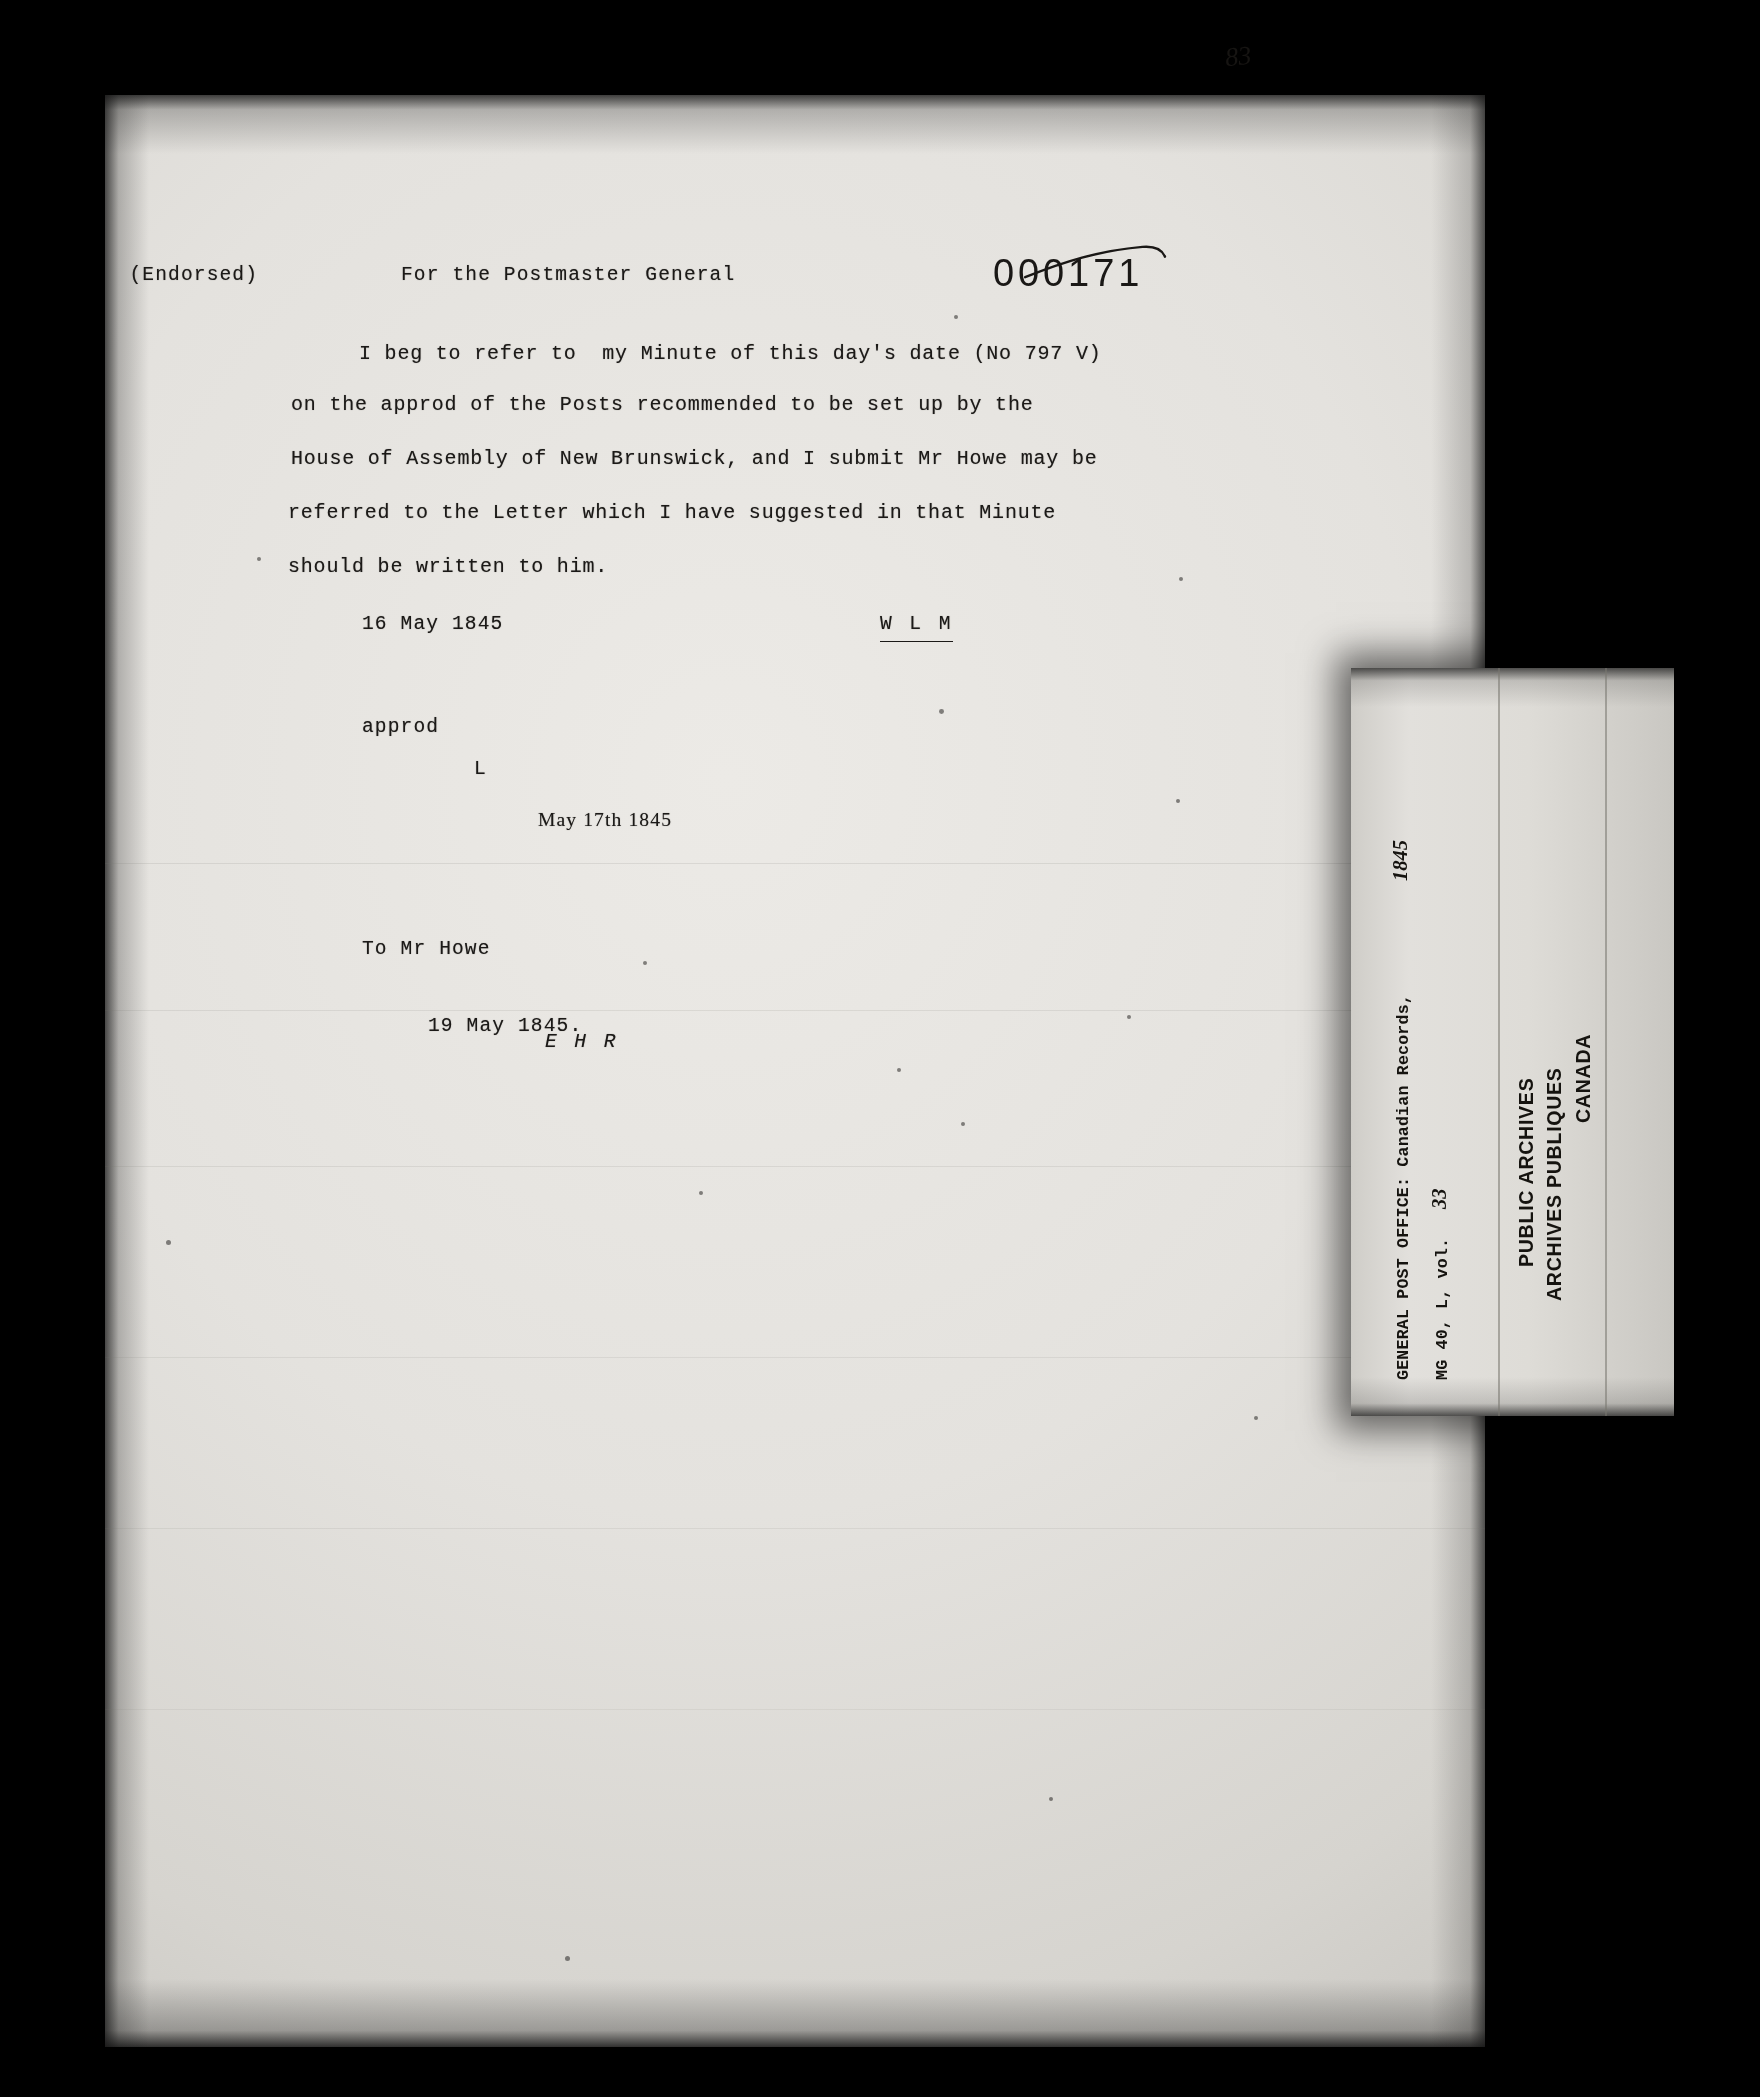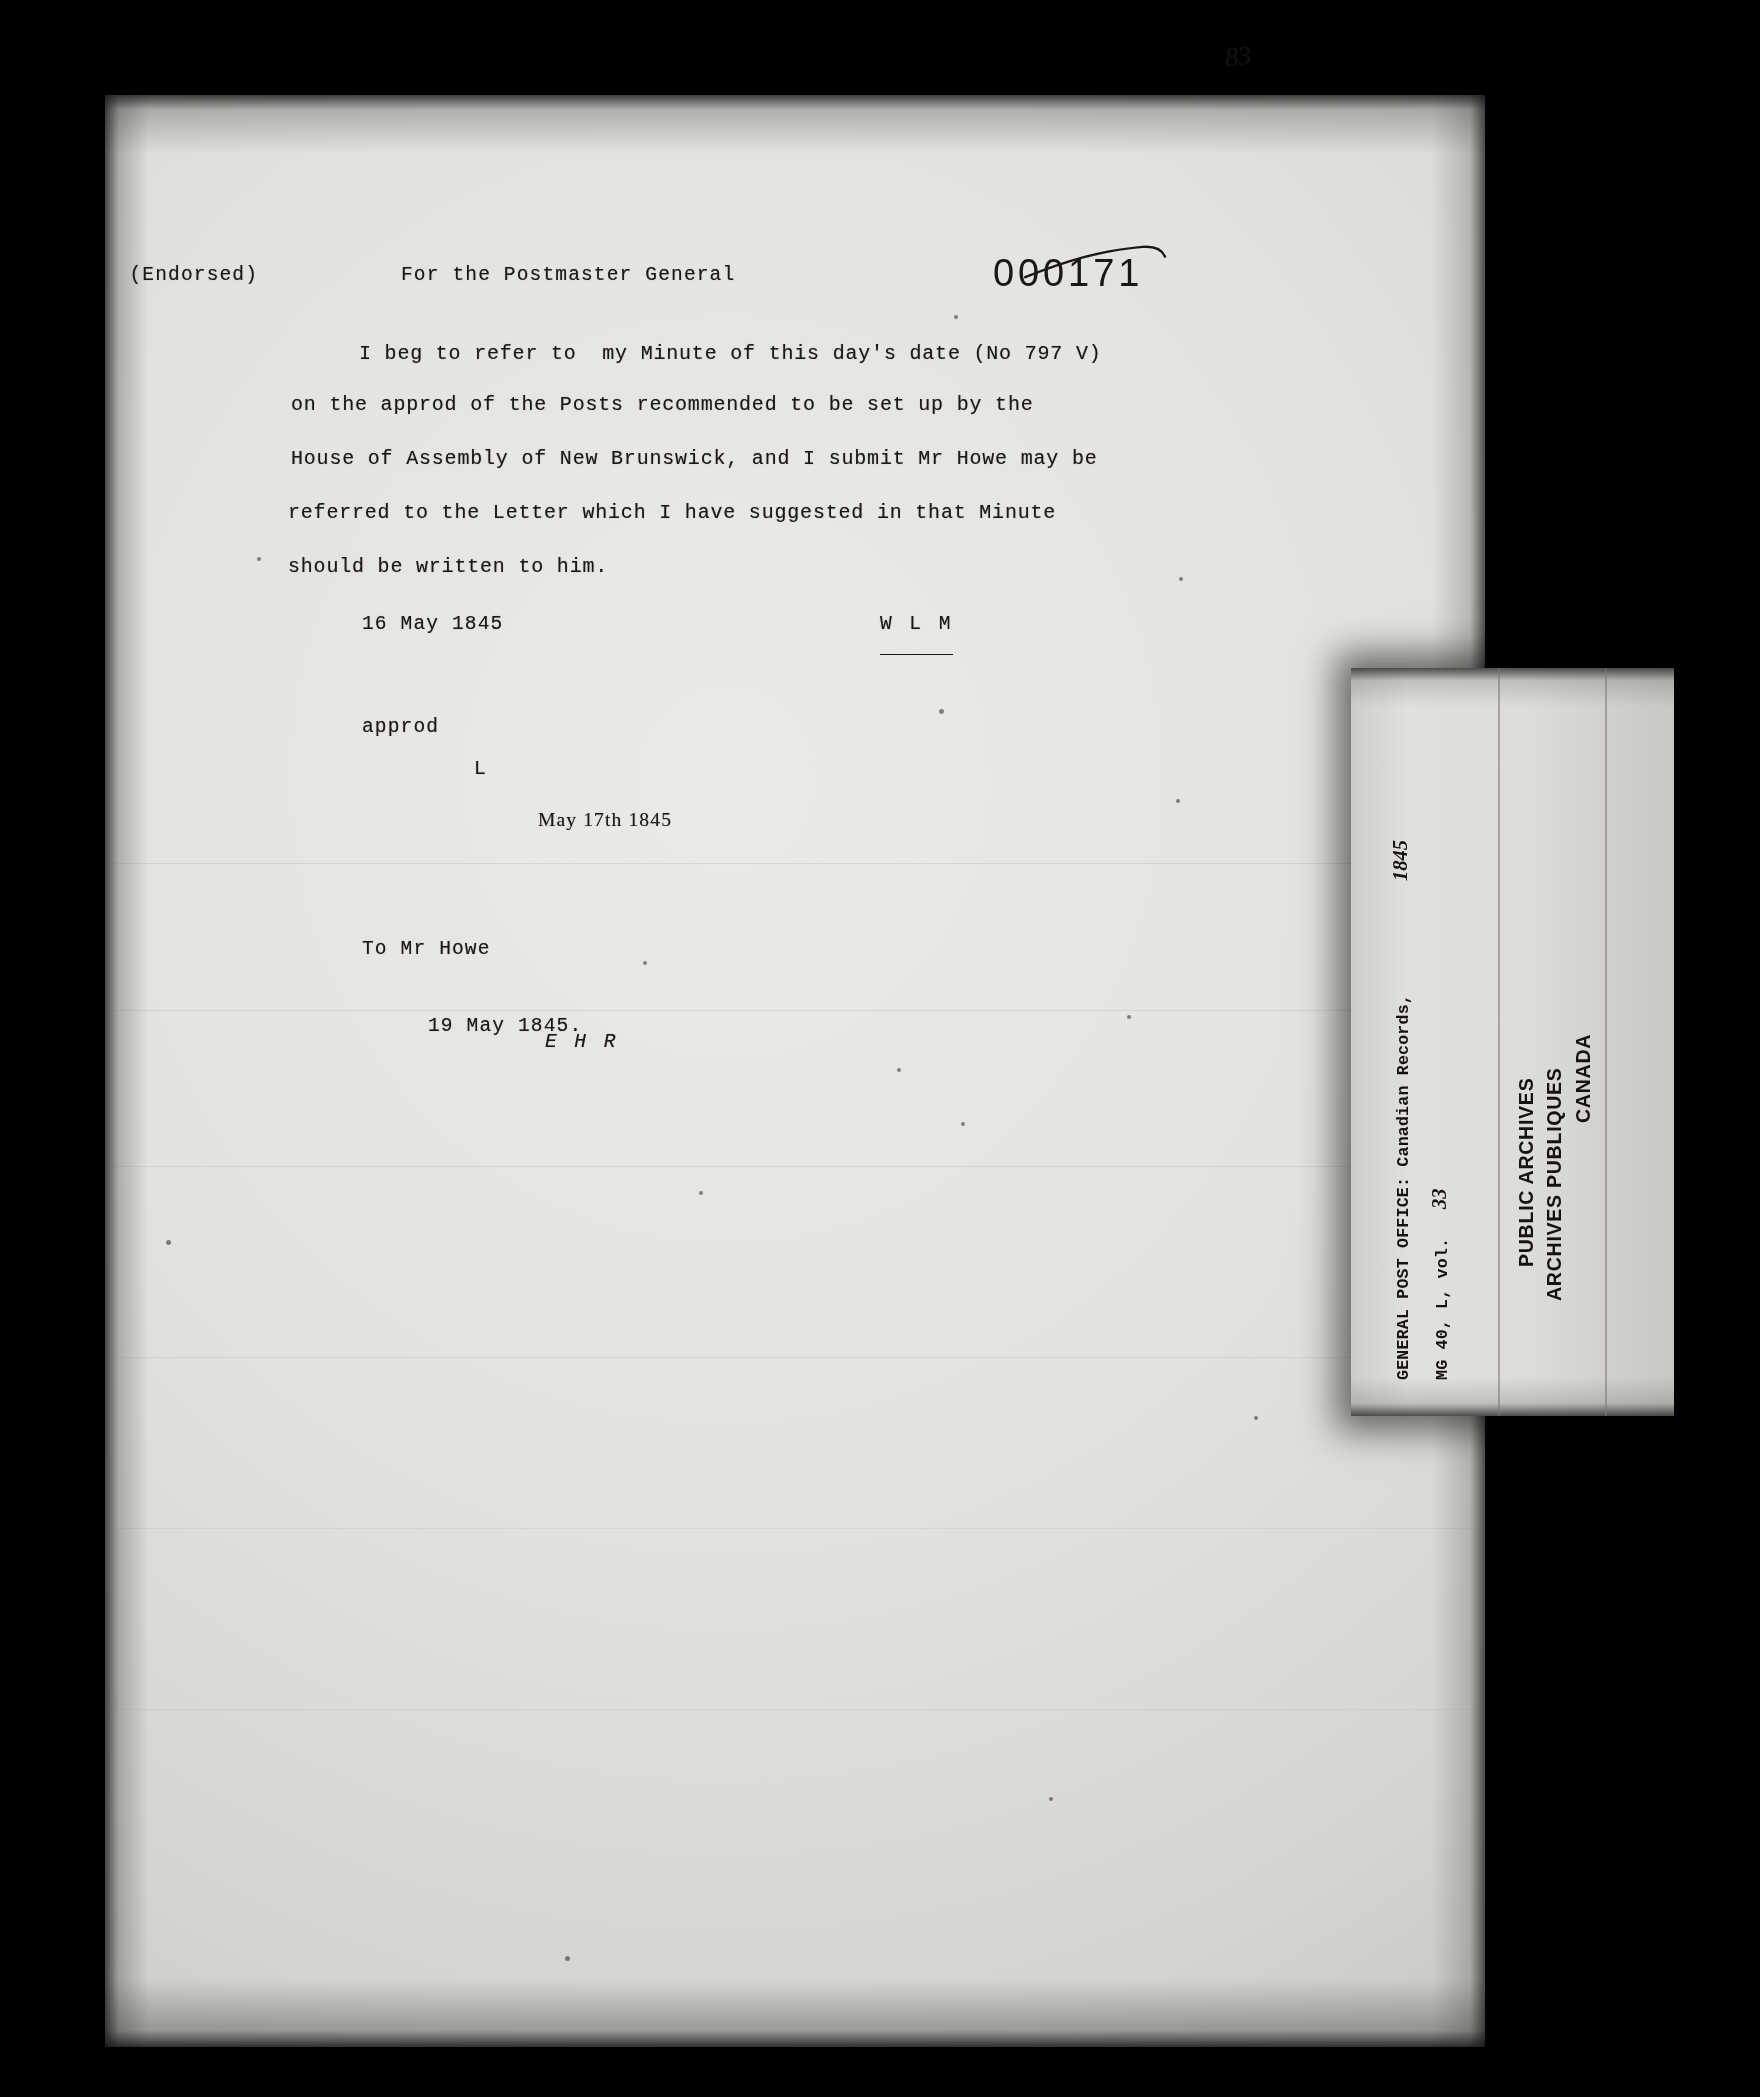--- a/index.html
+++ b/index.html
@@ -64,21 +64,21 @@
     white-space: pre;
     text-shadow: 0 0 1px rgba(60,58,55,0.55);
   }
   .body-line {
     font-size: 20px;
     letter-spacing: 0.8px;
     margin-top: 17px;
   }
   .sig-underline {
     border-bottom: 1.5px solid #1b1917;
-    padding-bottom: 19px;
+    padding-bottom: 6px;
   }
 
   
   .hand {
     position: absolute;
     color: #161412;
     font-family: "Liberation Serif", serif;
     font-style: italic;
     white-space: pre;
   }

